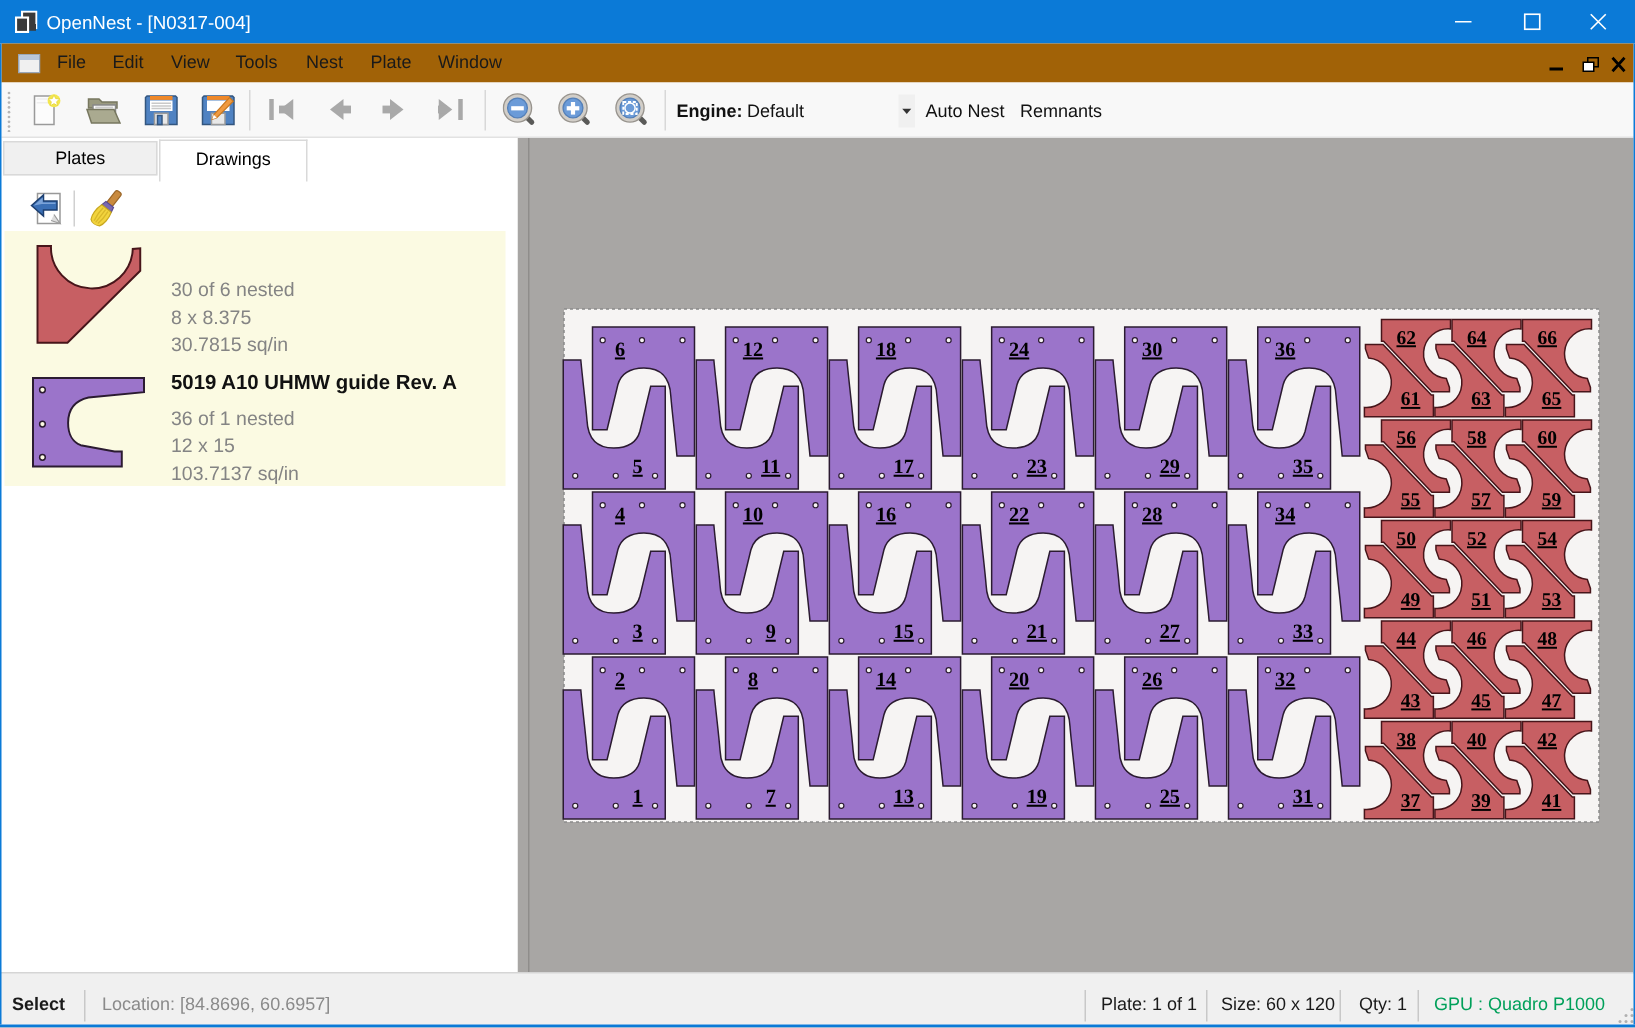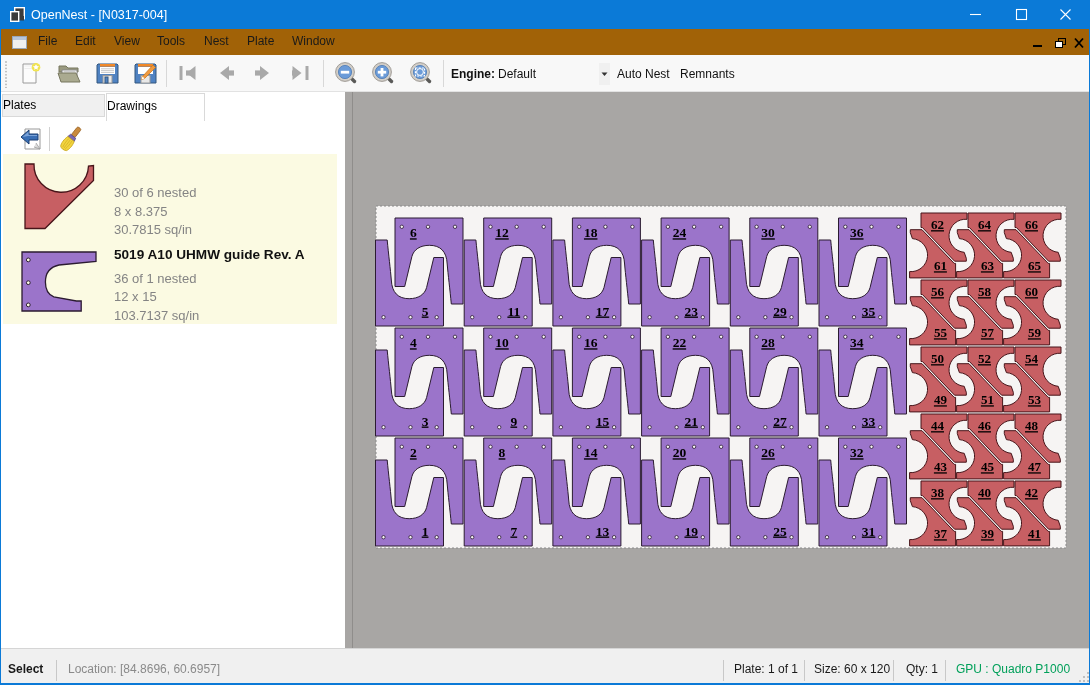--- a/index.html
+++ b/index.html
@@ -6,21 +6,21 @@
 .abs { position:absolute; }
 .titlebar { left:0; top:0; width:1090px; height:29px; background:#0b7ad7; color:#fff; }
 .title-text { left:31px; top:7.5px; font-size:12.5px; color:#fff; }
 .menubar { left:1px; top:29px; width:1088px; height:26px; background:#a16207; }
 .menu-item { top:5px; font-size:12px; color:#1a1a1a; }
 .toolbar { left:1px; top:55px; width:1088px; height:37px; background:#f8f8f8; border-bottom:1px solid #e2e2e2;padding-left:27px; }
 .tsep { position:absolute; top:5px; width:1px; height:27px; background:#d8d8d8; }
 .ticon { position:absolute; top:7px; }
 .ttext { position:absolute; top:12px; font-size:12px; color:#111; }
 .panel { left:1px; top:92px; width:344px; height:556px; background:#fff; }
-.tab { position:absolute; font-size:12px; }
+.tab { position:absolute; font-size:12px; text-align:center; }
 .canvas { left:345px; top:92px; width:744px; height:556px; background:#a8a6a4; }
 .list { position:absolute; left:2px; top:62px; width:334px; height:170px; background:#fbfae2; }
 .item-title { position:absolute; left:111px; font-size:13.6px; font-weight:bold; color:#111; }
 .item-line { position:absolute; left:111px; font-size:13px; color:#848484; }
 .statusbar { left:0; top:648px; width:1090px; height:35px; background:#f0f0f0; border-top:1px solid #d5d5d5; font-size:12px; color:#1a1a1a; }
 .ssep { position:absolute; top:11px; width:1px; height:21px; background:#c8c8c8; }
 .stext { position:absolute; top:13px; }
 .borderL { left:0; top:29px; width:1px; height:654px; background:#0b7ad7; }
 .borderR { left:1089px; top:29px; width:1px; height:654px; background:#0b7ad7; }
 .borderB { left:0; top:683px; width:1090px; height:2px; background:#0b7ad7; }

